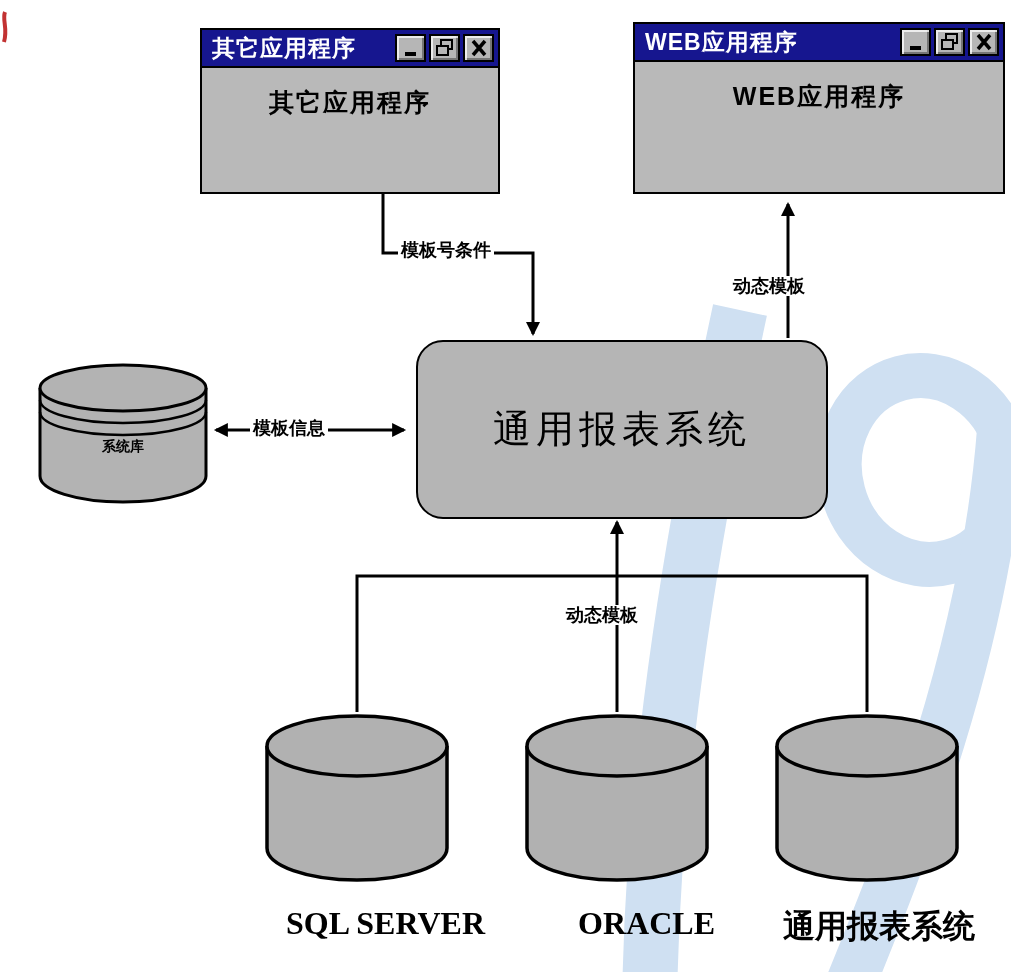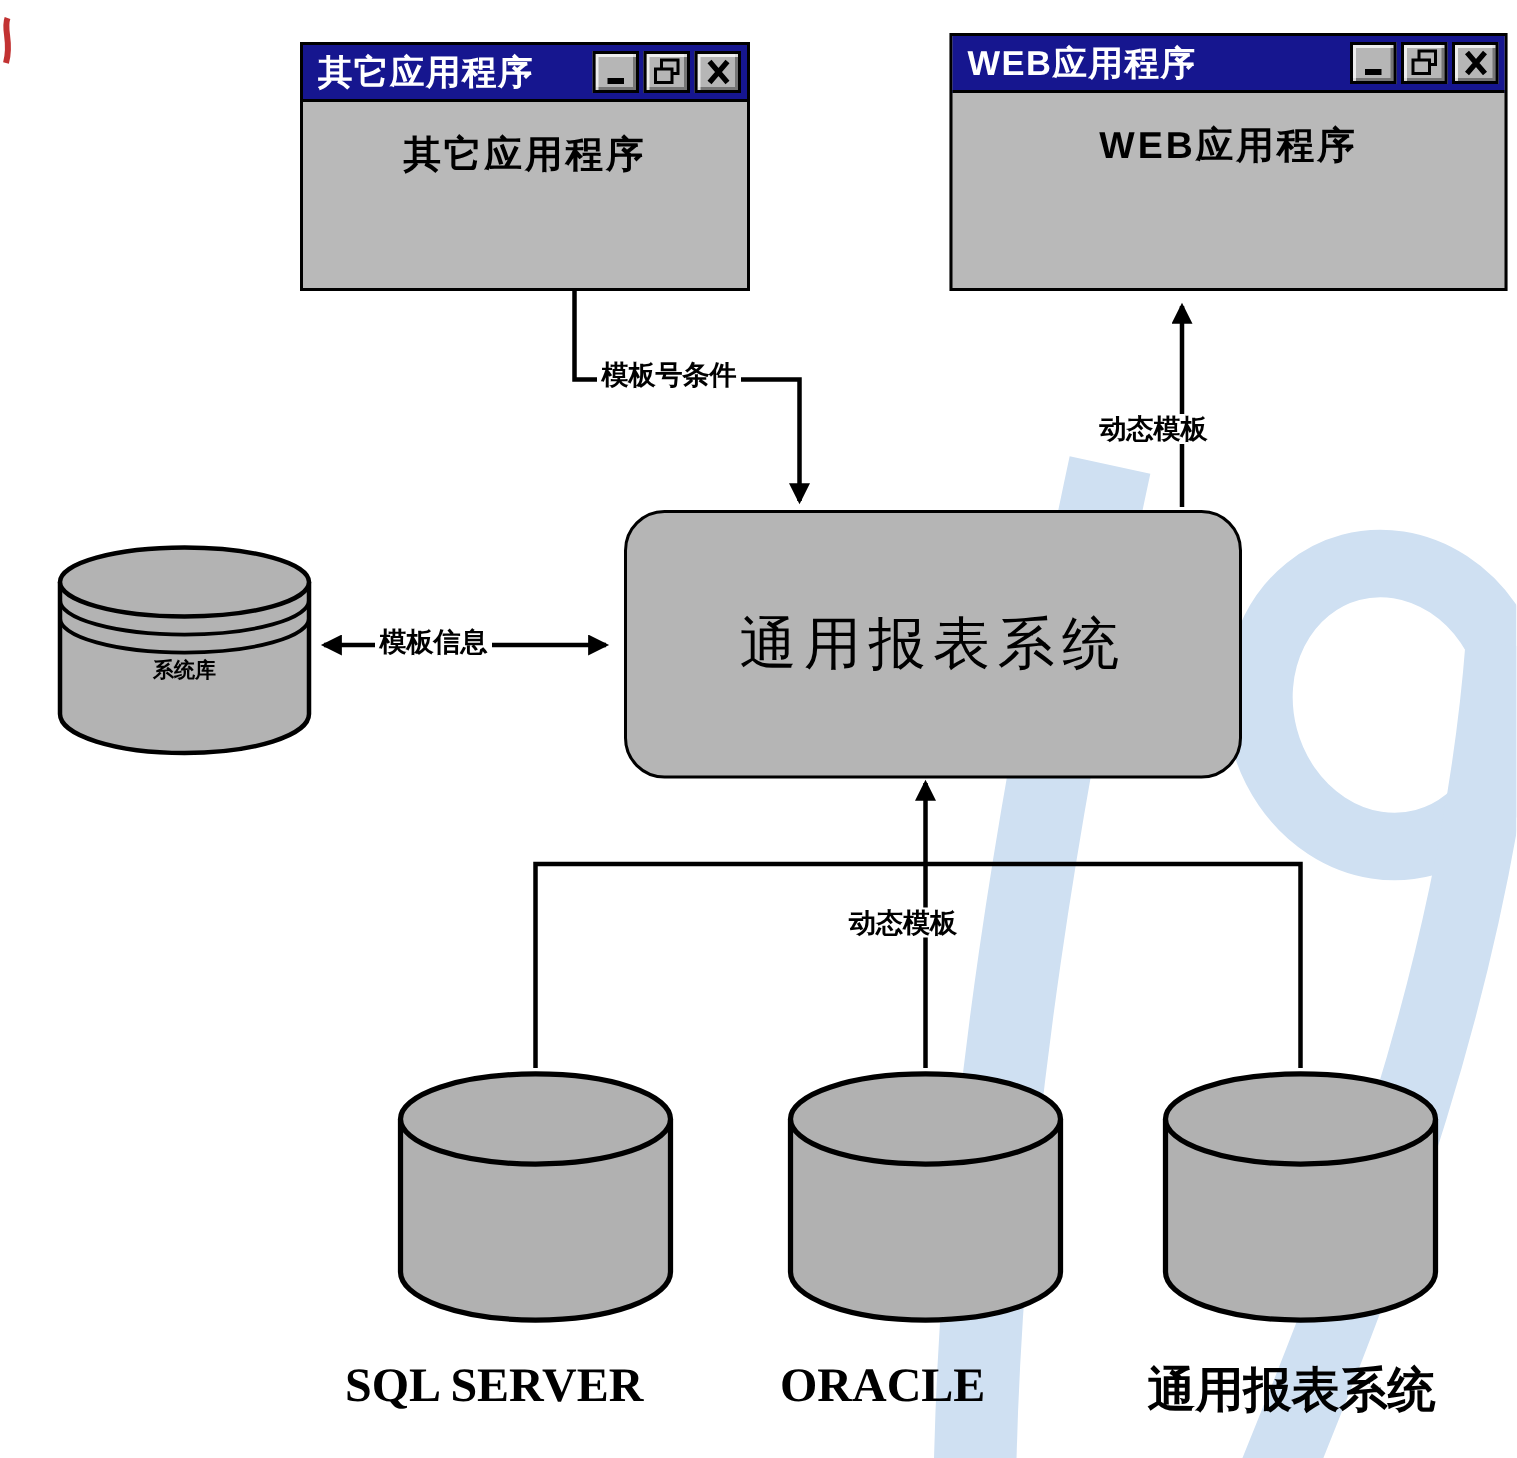--- a/index.html
+++ b/index.html
@@ -42,21 +42,21 @@
   
   .edge-label{
     font-size:18px;font-weight:600;color:#000;white-space:nowrap;
   }
   .edge-label span{background:#fff;padding:0 3px;}
   .edge-label.center{text-align:center;line-height:31px;}
 
   
   .dbname{
     font-family:"Liberation Serif", serif;font-weight:bold;font-size:32px;color:#000;
-    text-align:left;white-space:nowrap;
+    text-align:right;white-space:nowrap;
   }
   .cyl-label{
     position:absolute;left:0;right:0;text-align:center;
     font-size:14px;font-weight:600;color:#000;z-index:3;
   }
 </style>
 </head>
 <body>
 
 <div id="canvas">

